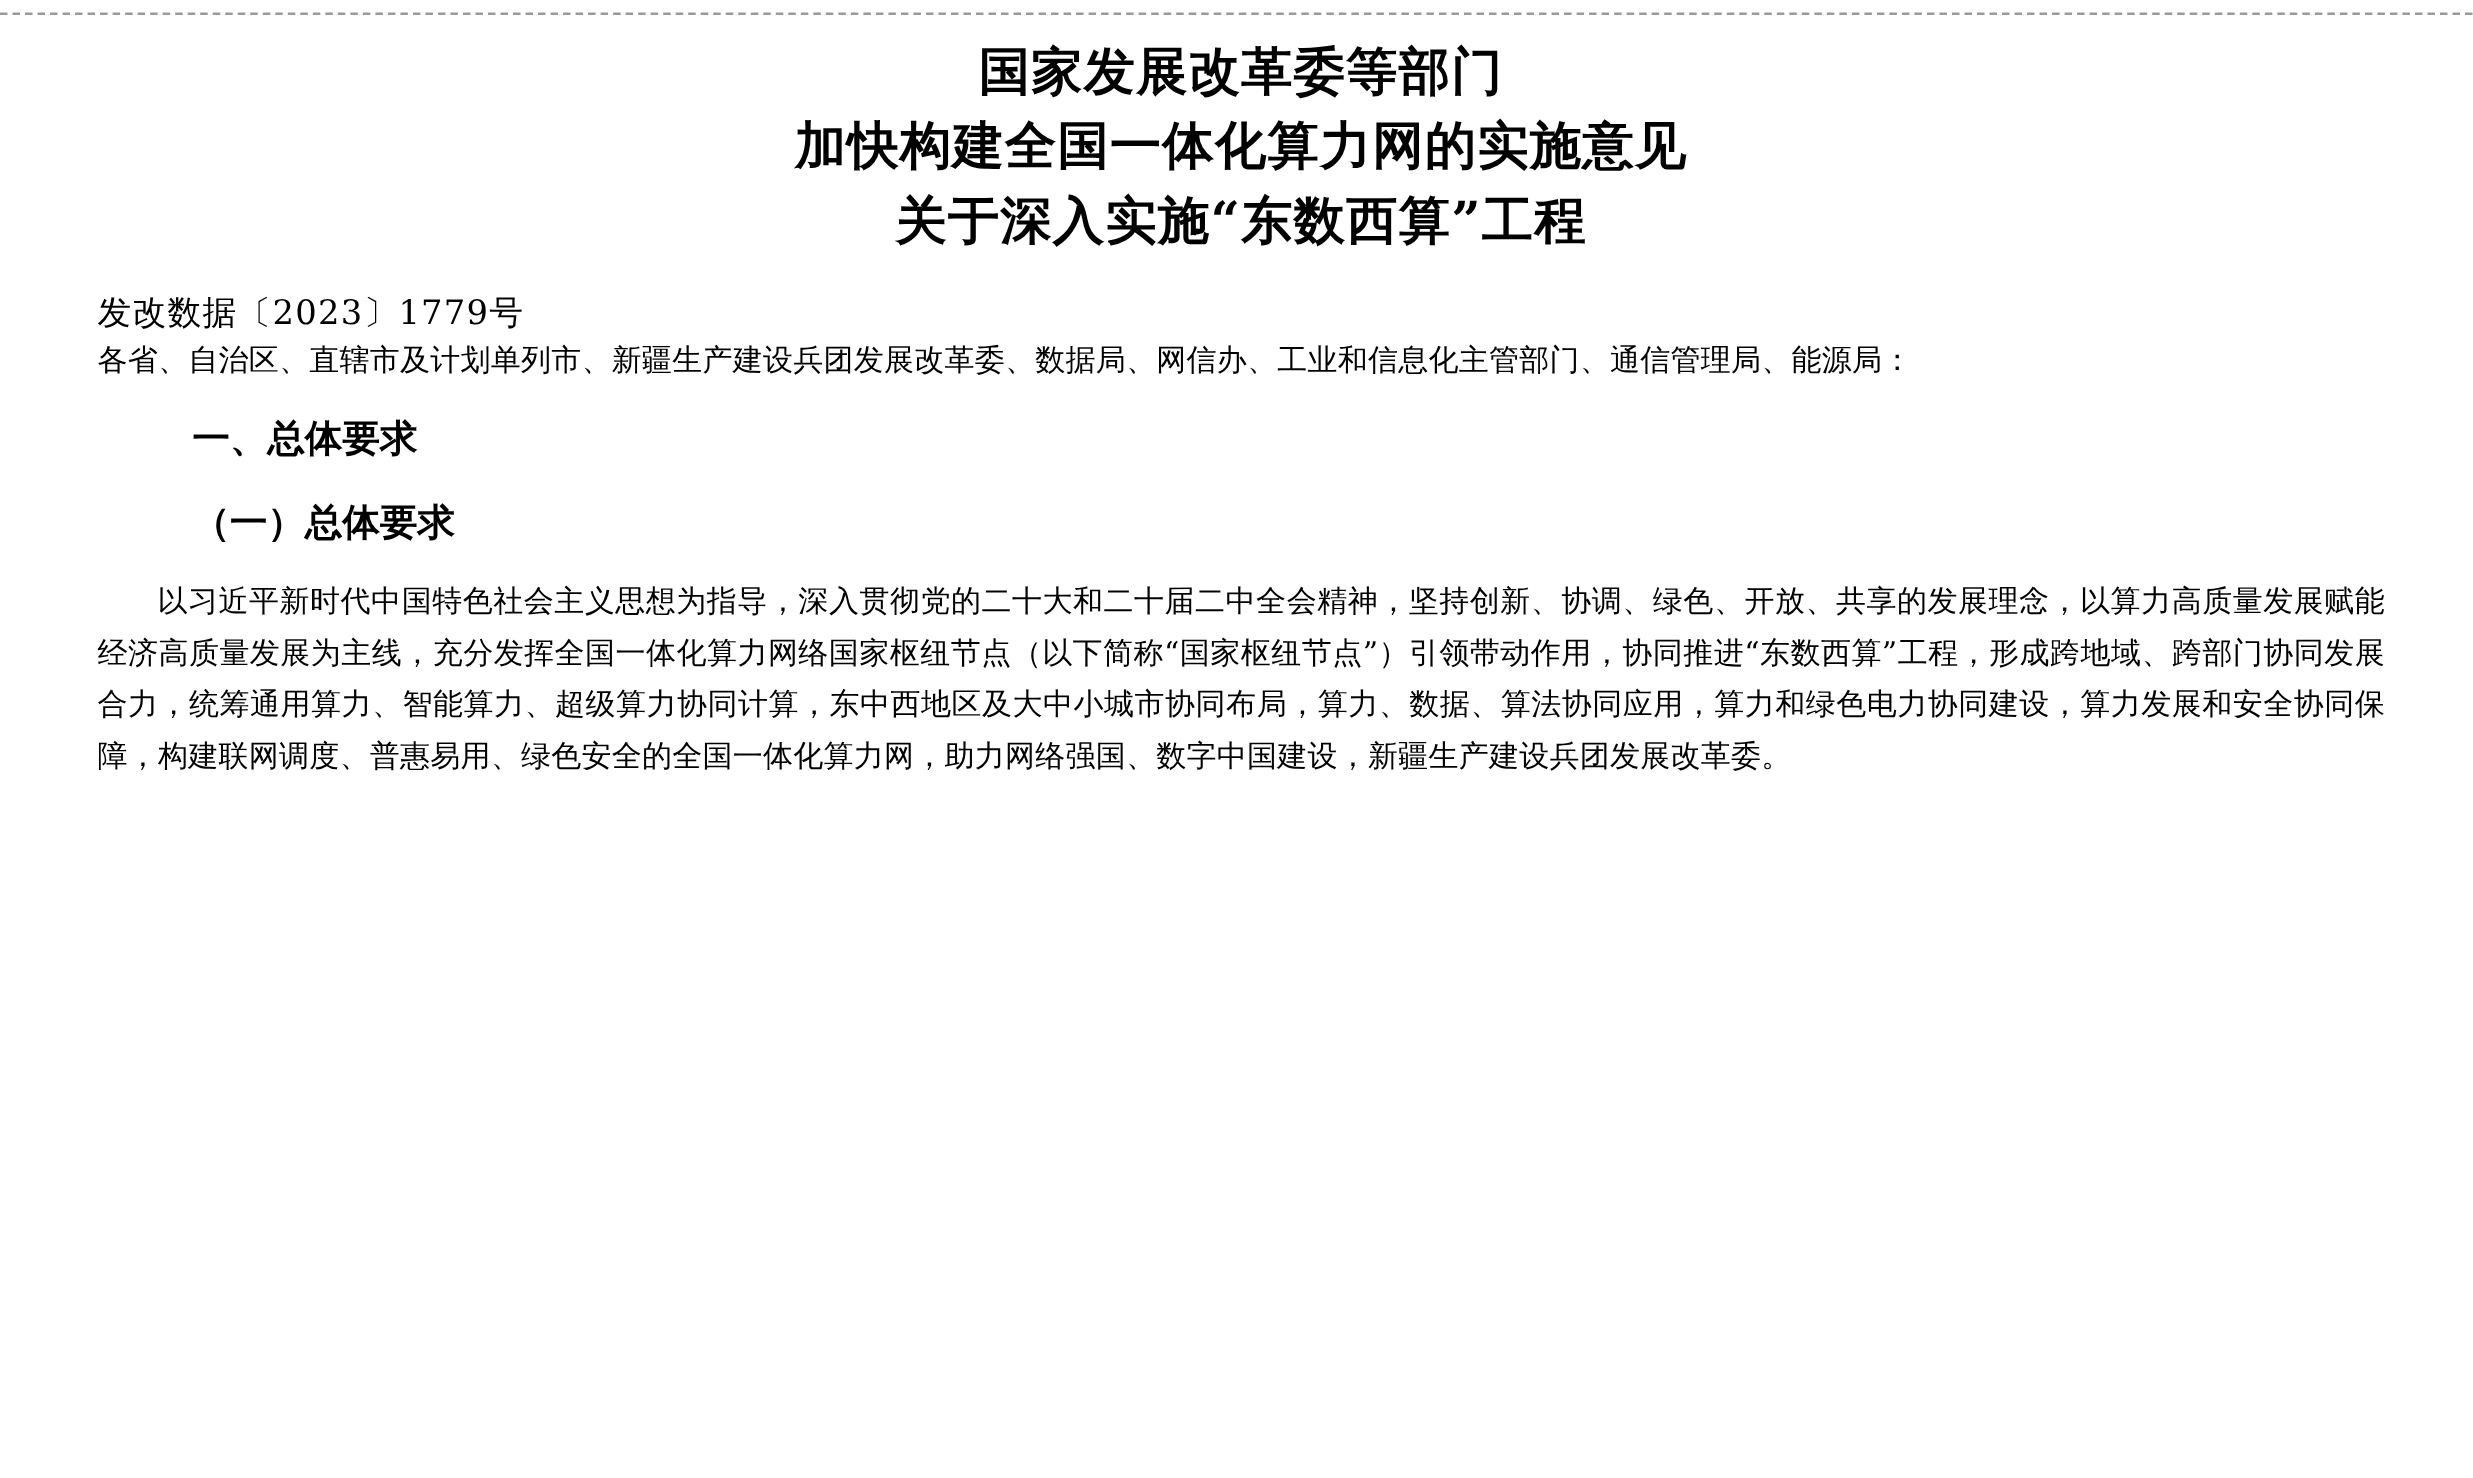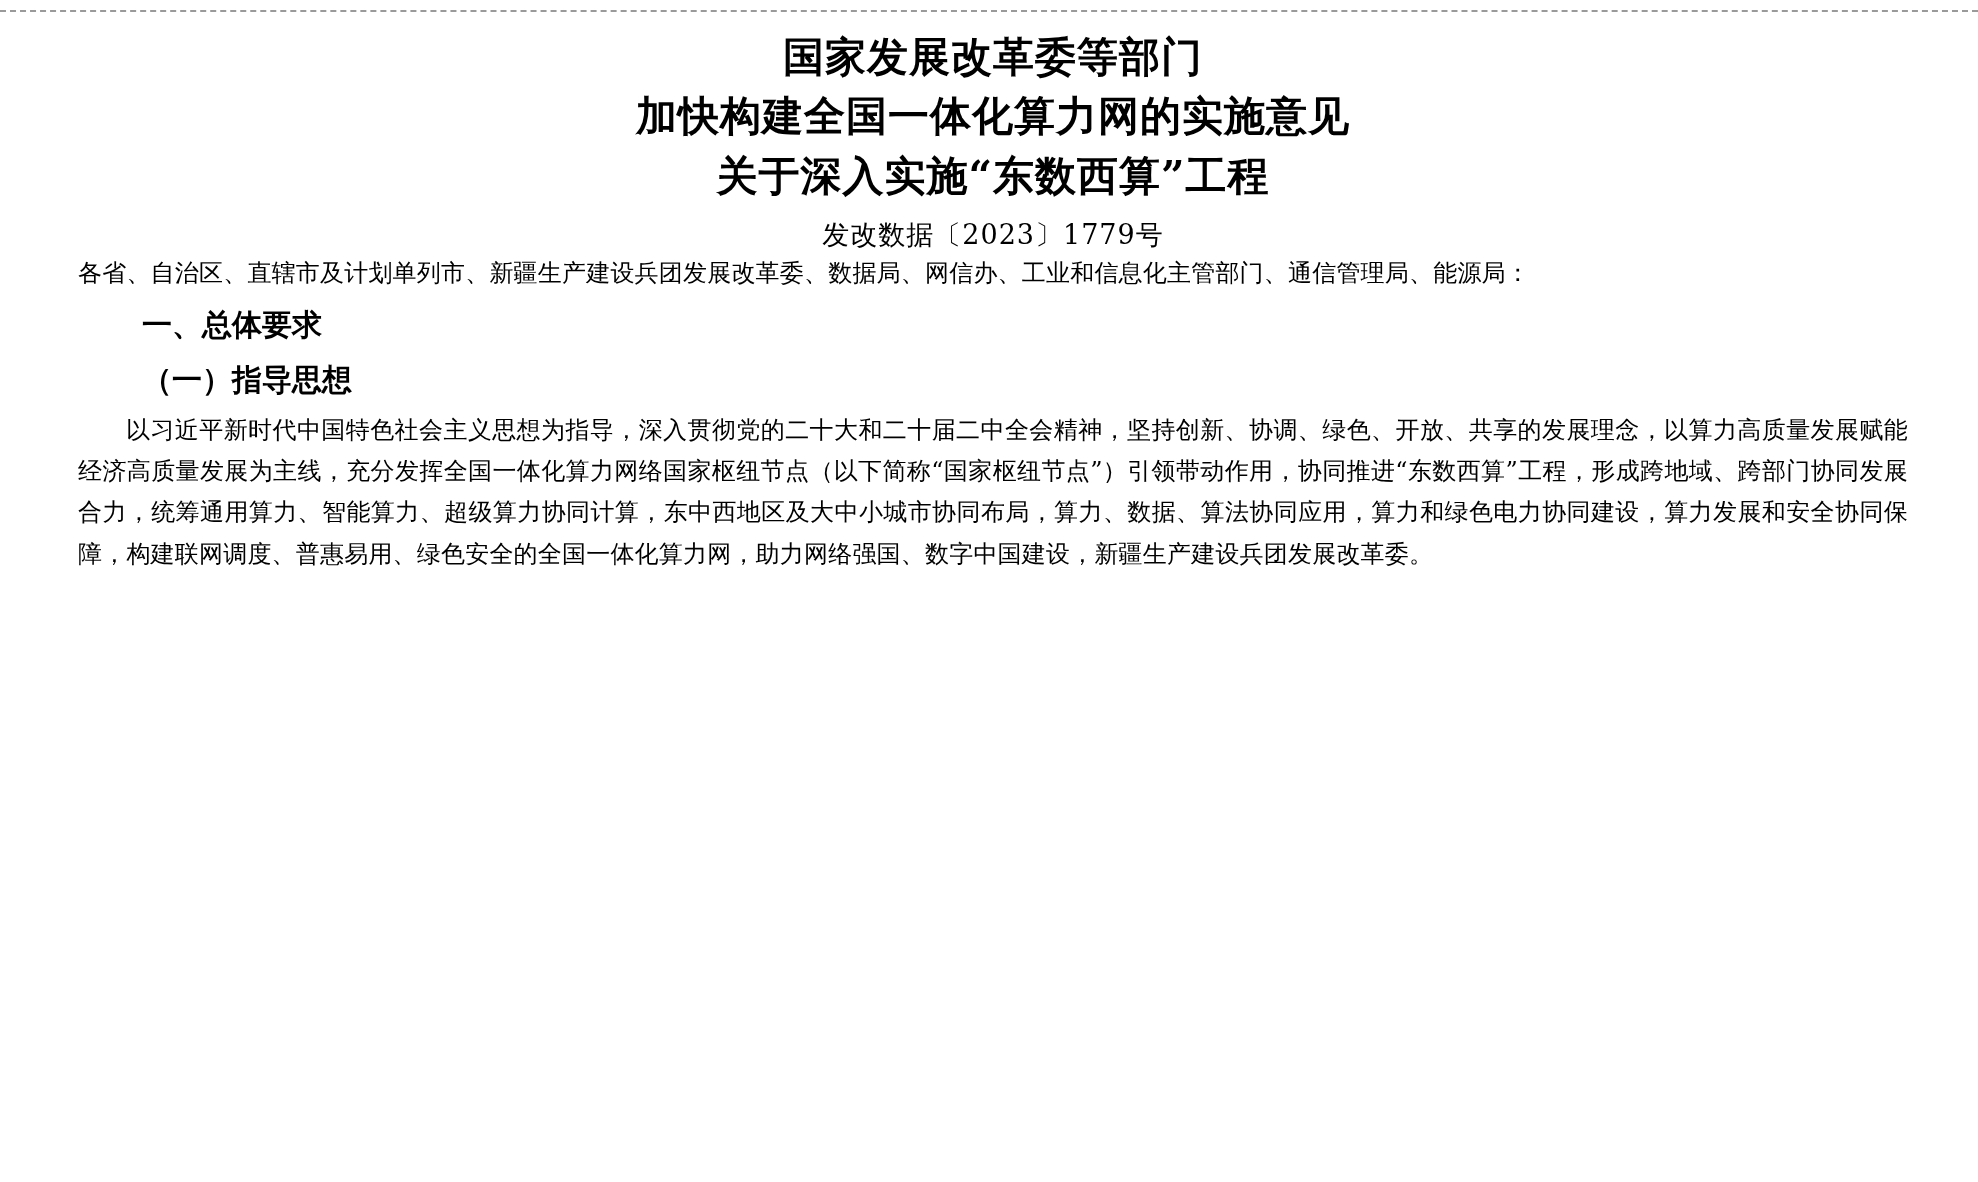--- a/index.html
+++ b/index.html
@@ -39,23 +39,23 @@
     font-weight: bold;
     font-size: 41px;
     line-height: 1.45;
     letter-spacing: 1px;
     font-family: "DejaVu Serif", "Liberation Serif", serif;
   }
   .doc-title div {
     white-space: nowrap;
   }
   .doc-number {
-    text-align: center;
+    text-align: left;
     font-size: 27px;
-    margin-top: 11px;
+    margin-top: 26px;
     letter-spacing: 1px;
   }
   p.body-text {
     font-size: 24px;
     line-height: 1.72;
     margin: 0;
     text-align: justify;
     text-justify: inter-ideograph;
     letter-spacing: 0.2px;
   }
@@ -69,21 +69,21 @@
     margin-top: 36px;
   }
   .gap-md {
     margin-top: 30px;
   }
   .heading {
     font-weight: bold;
     text-indent: 2em;
     font-size: 30px;
     line-height: 1.72;
-    margin: 4px;
+    margin: 16px;
   }
 </style>
 </head>
 <body>
 
 <div class="page">
 
   <div class="top-rule"></div>
 
   <div class="content">
@@ -94,18 +94,18 @@
       <div>关于深入实施“东数西算”工程</div>
     </div>
 
     <div class="doc-number">发改数据〔2023〕1779号</div>
 
     <p class="body-text addressee">各省、自治区、直辖市及计划单列市、新疆生产建设兵团发展改革委、数据局、网信办、工业和信息化主管部门、通信管理局、能源局：</p>
 
 
     <p class="heading gap-lg">一、总体要求</p>
 
-    <p class="heading gap-md">（一）指导思想</p>
+    <p class="heading gap-md">（一）总体要求</p>
 
     <p class="body-text indent gap-md">以习近平新时代中国特色社会主义思想为指导，深入贯彻党的二十大和二十届二中全会精神，坚持创新、协调、绿色、开放、共享的发展理念，以算力高质量发展赋能经济高质量发展为主线，充分发挥全国一体化算力网络国家枢纽节点（以下简称“国家枢纽节点”）引领带动作用，协同推进“东数西算”工程，形成跨地域、跨部门协同发展合力，统筹通用算力、智能算力、超级算力协同计算，东中西地区及大中小城市协同布局，算力、数据、算法协同应用，算力和绿色电力协同建设，算力发展和安全协同保障，构建联网调度、普惠易用、绿色安全的全国一体化算力网，助力网络强国、数字中国建设，新疆生产建设兵团发展改革委。</p>
 
   </div>
 </div>
 
 </body></html>

